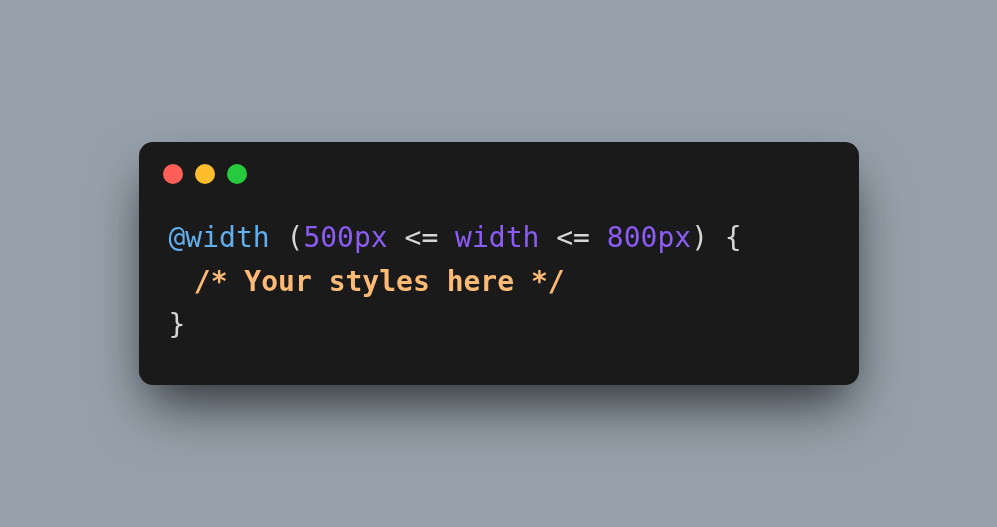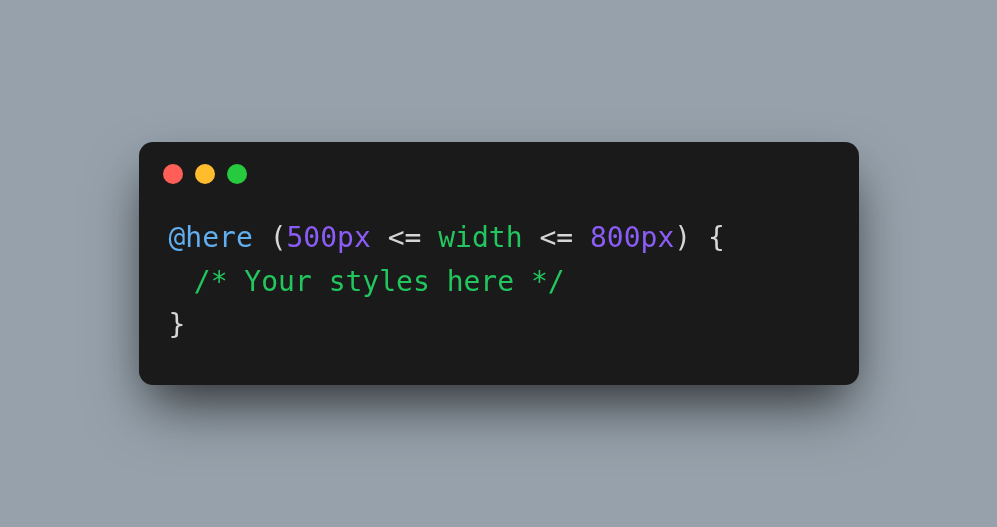--- a/index.html
+++ b/index.html
@@ -41,30 +41,30 @@
       padding: 22px 30px 38px 30px;
       font-size: 28px;
       line-height: 1.55;
       color: #d6d6d6;
       white-space: pre;
     }
     .tok-atrule { color: #61afef; }
     .tok-paren { color: #d6d6d6; }
     .tok-number { color: #8b5cf6; }
     .tok-op { color: #d6d6d6; }
-    .tok-ident { color: #22c55e; }
+    .tok-ident { color: #8b5cf6; }
     .tok-brace { color: #d6d6d6; }
-    .tok-comment { color: #22c55e; }
+    .tok-comment { color: #fdba74; font-weight: bold; }
     .indent { display: inline-block; width: 1.5ch; }
   </style>
 </head>
 <body>
 
 <div class="window">
   <div class="titlebar">
     <div class="dot dot-red"></div>
     <div class="dot dot-yellow"></div>
     <div class="dot dot-green"></div>
   </div>
-  <div class="code"><span class="tok-atrule">@here</span> <span class="tok-paren">(</span><span class="tok-number">500px</span> <span class="tok-op">&lt;=</span> <span class="tok-ident">width</span> <span class="tok-op">&lt;=</span> <span class="tok-number">800px</span><span class="tok-paren">)</span> <span class="tok-brace">{</span>
+  <div class="code"><span class="tok-atrule">@width</span> <span class="tok-paren">(</span><span class="tok-number">500px</span> <span class="tok-op">&lt;=</span> <span class="tok-ident">width</span> <span class="tok-op">&lt;=</span> <span class="tok-number">800px</span><span class="tok-paren">)</span> <span class="tok-brace">{</span>
 <span class="indent"></span><span class="tok-comment">/* Your styles here */</span>
 <span class="tok-brace">}</span></div>
 </div>
 
 </body></html>

